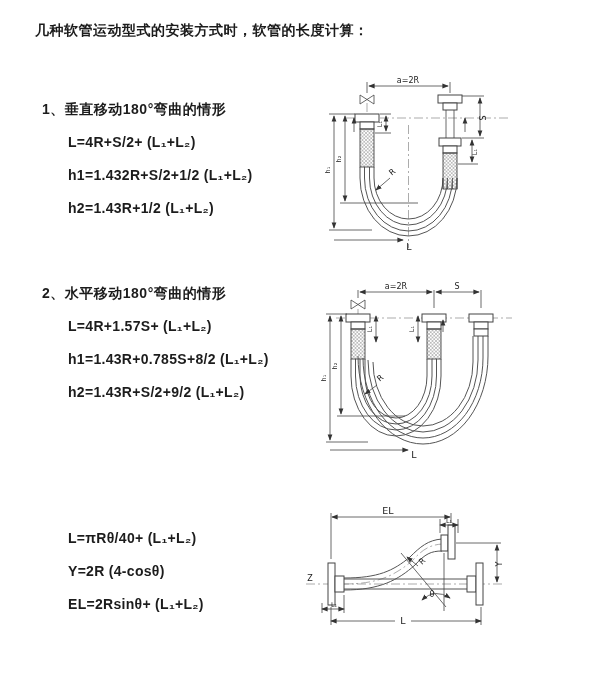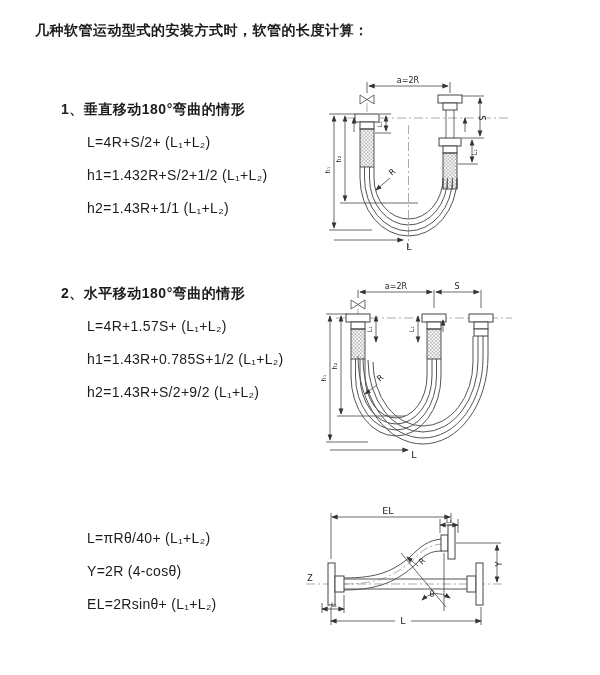--- a/index.html
+++ b/index.html
@@ -1,21 +1,21 @@
 <!DOCTYPE html>
 <html><head>
 <meta charset="utf-8">
 <style>
   html,body{margin:0;padding:0;background:#ffffff;}
   .page{position:relative;width:600px;height:675px;background:#fff;overflow:hidden;
         font-family:"Liberation Sans","DejaVu Sans",sans-serif;color:#1c1c1c;}
   .title{position:absolute;left:35px;top:22px;font-size:14px;font-weight:bold;letter-spacing:.5px;}
-  .sec{position:absolute;width:278px;margin-left:19px;}
+  .sec{position:absolute;width:278px;}
   .sec-heading{font-size:14px;font-weight:bold;line-height:19px;letter-spacing:.5px;}
-  .formula{font-size:14px;line-height:19px;margin:14px 0 0 26px;letter-spacing:.3px;}
+  .formula{font-size:14px;line-height:19px;margin:14px 0 0 26px;letter-spacing:.3px;font-weight:bold;}
   .sec1{left:42px;top:100px;}
   .sec2{left:42px;top:284px;}
   .sec3{left:42px;top:515px;}
   svg{position:absolute;}
   .svg-d1{left:310px;top:70px;}
   .svg-d2{left:310px;top:278px;}
   .svg-d3{left:298px;top:503px;}
   svg text{font-family:"DejaVu Sans",sans-serif;fill:#222;}
   .t9{font-size:9.5px;}
   .t8{font-size:8px;}
@@ -30,27 +30,27 @@
 <body>
 
 <div class="page">
 
   <div class="title">几种软管运动型式的安装方式时，软管的长度计算：</div>
 
   <div class="sec sec1">
     <div class="sec-heading">1、垂直移动180°弯曲的情形</div>
     <div class="formula">L=4R+S/2+ (L₁+L₂)</div>
     <div class="formula">h1=1.432R+S/2+1/2 (L₁+L₂)</div>
-    <div class="formula">h2=1.43R+1/1 (L₁+L₂)</div>
+    <div class="formula">h2=1.43R+1/2 (L₁+L₂)</div>
   </div>
 
   <div class="sec sec2">
     <div class="sec-heading">2、水平移动180°弯曲的情形</div>
     <div class="formula">L=4R+1.57S+ (L₁+L₂)</div>
-    <div class="formula">h1=1.43R+0.785S+1/2 (L₁+L₂)</div>
+    <div class="formula">h1=1.43R+0.785S+8/2 (L₁+L₂)</div>
     <div class="formula">h2=1.43R+S/2+9/2 (L₁+L₂)</div>
   </div>
 
   <div class="sec sec3">
     <div class="formula">L=πRθ/40+ (L₁+L₂)</div>
     <div class="formula">Y=2R (4-cosθ)</div>
     <div class="formula">EL=2Rsinθ+ (L₁+L₂)</div>
   </div>
 
   <svg class="svg-d1" width="290" height="190" viewBox="0 0 290 190">

